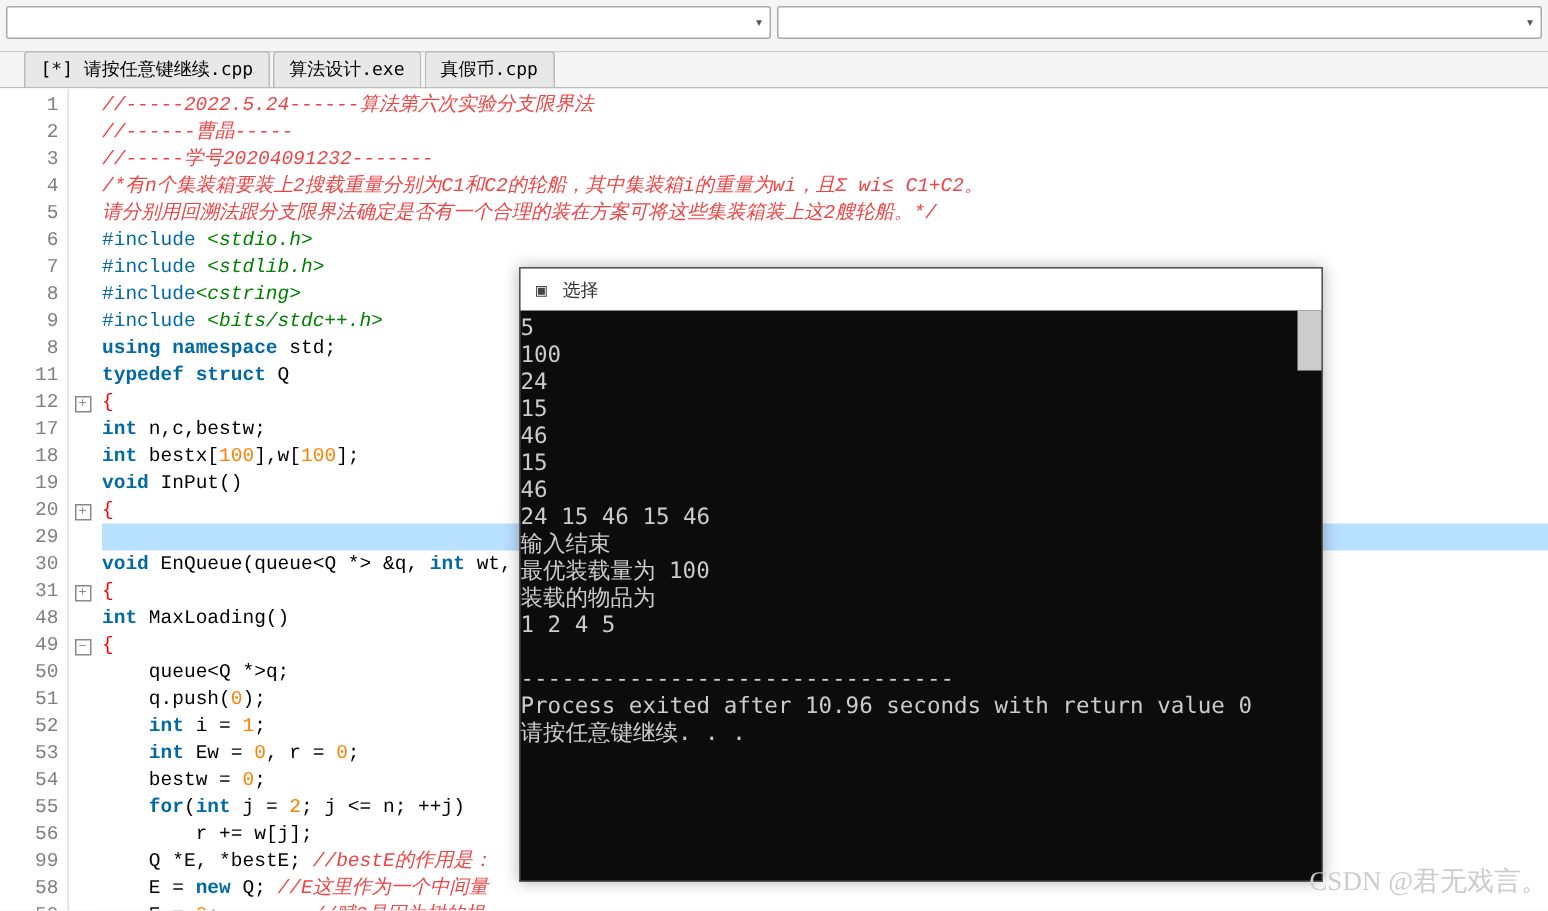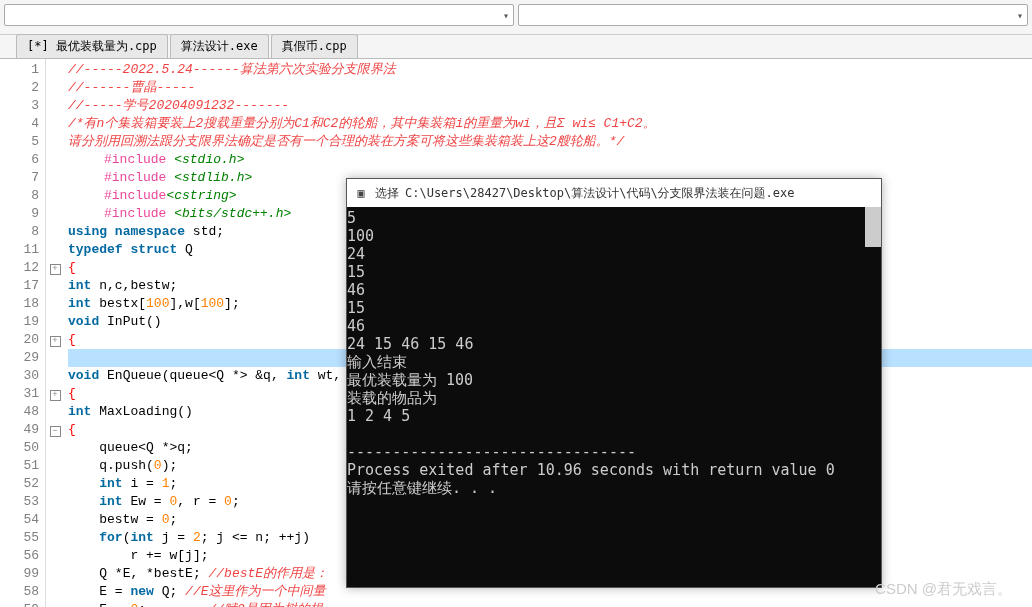--- a/index.html
+++ b/index.html
@@ -81,21 +81,21 @@
 .code {
   flex: 1;
   white-space: pre;
   line-height: 18px;
   padding-top: 2px;
   padding-left: 4px;
   overflow: hidden;
 }
 .ln { height: 18px; }
 .c-comment { color: #ef4444; font-style: italic; margin-top: 11px; }
-.c-pre { color: #ec4899; margin-left: 36px; }
+.c-pre { color: #0369a1; }
 .c-inc { color: #008000; font-style: italic; }
 .c-kw { color: #0369a1; font-weight: bold; }
 .c-num { color: #ff8000; }
 .c-id { color: #000; }
 .c-brace { color: #ff0000; }
 .hl { background: #b8e0ff; }
 
 .console {
   position: absolute;
   left: 346px;
@@ -133,43 +133,43 @@
 .console-scroll {
   position: absolute;
   right: 0;
   top: 28px;
   width: 16px;
   height: 40px;
   background: #ccc;
 }
 .watermark {
   position: absolute;
-  right: 20px;
+  right: 0;
   bottom: 8px;
   color: #ccc;
-  font-size: 15px;
-  font-family: Liberation Sans, sans-serif;
+  font-size: 18px;
+  font-family: Liberation Serif, serif;
 }
 </style>
 </head>
 <body>
 
 <div class="top-bar">
   <div class="combo">
     <span></span>
     <span class="chev">▾</span>
   </div>
   <div class="combo">
     <span></span>
     <span class="chev">▾</span>
   </div>
 </div>
 
 <div class="tab-strip">
-  <div class="tab">[*] 最优装载量为.cpp</div>
+  <div class="tab">[*] 请按任意键继续.cpp</div>
   <div class="tab">算法设计.exe</div>
   <div class="tab">真假币.cpp</div>
 </div>
 
 <div class="editor">
   <div class="gutter" id="gutter">
       <div class="ln">1</div>
       <div class="ln">2</div>
       <div class="ln">3</div>
       <div class="ln">4</div>
@@ -234,21 +234,20 @@
       <div class="ln"></div>
       <div class="ln"></div>
     </div>
   <div class="code" id="code"><div class="ln"><span class="c-comment">//-----2022.5.24------算法第六次实验分支限界法</span></div><div class="ln"><span class="c-comment">//------曹晶-----</span></div><div class="ln"><span class="c-comment">//-----学号20204091232-------</span></div><div class="ln"><span class="c-comment">/*有n个集装箱要装上2搜载重量分别为C1和C2的轮船，其中集装箱i的重量为wi，且Σ wi≤ C1+C2。</span></div><div class="ln"><span class="c-comment">请分别用回溯法跟分支限界法确定是否有一个合理的装在方案可将这些集装箱装上这2艘轮船。*/</span></div><div class="ln"><span class="c-pre">#include </span><span class="c-inc">&lt;stdio.h&gt;</span></div><div class="ln"><span class="c-pre">#include </span><span class="c-inc">&lt;stdlib.h&gt;</span></div><div class="ln"><span class="c-pre">#include</span><span class="c-inc">&lt;cstring&gt;</span></div><div class="ln"><span class="c-pre">#include </span><span class="c-inc">&lt;bits/stdc++.h&gt;</span></div><div class="ln"><span class="c-kw">using</span> <span class="c-kw">namespace</span> <span class="c-id">std</span>;</div><div class="ln"><span class="c-kw">typedef</span> <span class="c-kw">struct</span> <span class="c-id">Q</span></div><div class="ln"><span class="c-brace">{</span></div><div class="ln"><span class="c-kw">int</span> <span class="c-id">n,c,bestw</span>;</div><div class="ln"><span class="c-kw">int</span> <span class="c-id">bestx</span>[<span class="c-num">100</span>],<span class="c-id">w</span>[<span class="c-num">100</span>];</div><div class="ln"><span class="c-kw">void</span> <span class="c-id">InPut</span>()</div><div class="ln"><span class="c-brace">{</span></div><div class="ln hl"></div><div class="ln"><span class="c-kw">void</span> <span class="c-id">EnQueue</span>(<span class="c-id">queue</span>&lt;<span class="c-id">Q</span> *&gt; &amp;<span class="c-id">q</span>, <span class="c-kw">int</span> <span class="c-id">wt</span>,</div><div class="ln"><span class="c-brace">{</span></div><div class="ln"><span class="c-kw">int</span> <span class="c-id">MaxLoading</span>()</div><div class="ln"><span class="c-brace">{</span></div><div class="ln">    <span class="c-id">queue</span>&lt;<span class="c-id">Q</span> *&gt;<span class="c-id">q</span>;</div><div class="ln">    <span class="c-id">q.push</span>(<span class="c-num">0</span>);</div><div class="ln">    <span class="c-kw">int</span> <span class="c-id">i</span> = <span class="c-num">1</span>;</div><div class="ln">    <span class="c-kw">int</span> <span class="c-id">Ew</span> = <span class="c-num">0</span>, <span class="c-id">r</span> = <span class="c-num">0</span>;</div><div class="ln">    <span class="c-id">bestw</span> = <span class="c-num">0</span>;</div><div class="ln">    <span class="c-kw">for</span>(<span class="c-kw">int</span> <span class="c-id">j</span> = <span class="c-num">2</span>; <span class="c-id">j</span> &lt;= <span class="c-id">n</span>; ++<span class="c-id">j</span>)</div><div class="ln">        <span class="c-id">r</span> += <span class="c-id">w</span>[<span class="c-id">j</span>];</div><div class="ln">    <span class="c-id">Q</span> *<span class="c-id">E</span>, *<span class="c-id">bestE</span>; <span class="c-comment">//bestE的作用是：</span></div><div class="ln">    <span class="c-id">E</span> = <span class="c-kw">new</span> <span class="c-id">Q</span>; <span class="c-comment">//E这里作为一个中间量</span></div><div class="ln">    <span class="c-id">E</span> = <span class="c-num">0</span>;        <span class="c-comment">//赋0是因为树的根</span></div></div>
 </div>
 
 <div class="console">
   <div class="console-title">
     <span class="cicon">▣</span>
     <span>选择</span>
-    <span>C:\Users\28427\Desktop\算法设计\代码\分支限界法装在问题.exe</span>
   </div>
   <div class="console-scroll"></div>
   <div class="console-body" id="console-body">5
 100
 24
 15
 46
 15
 46
 24 15 46 15 46

